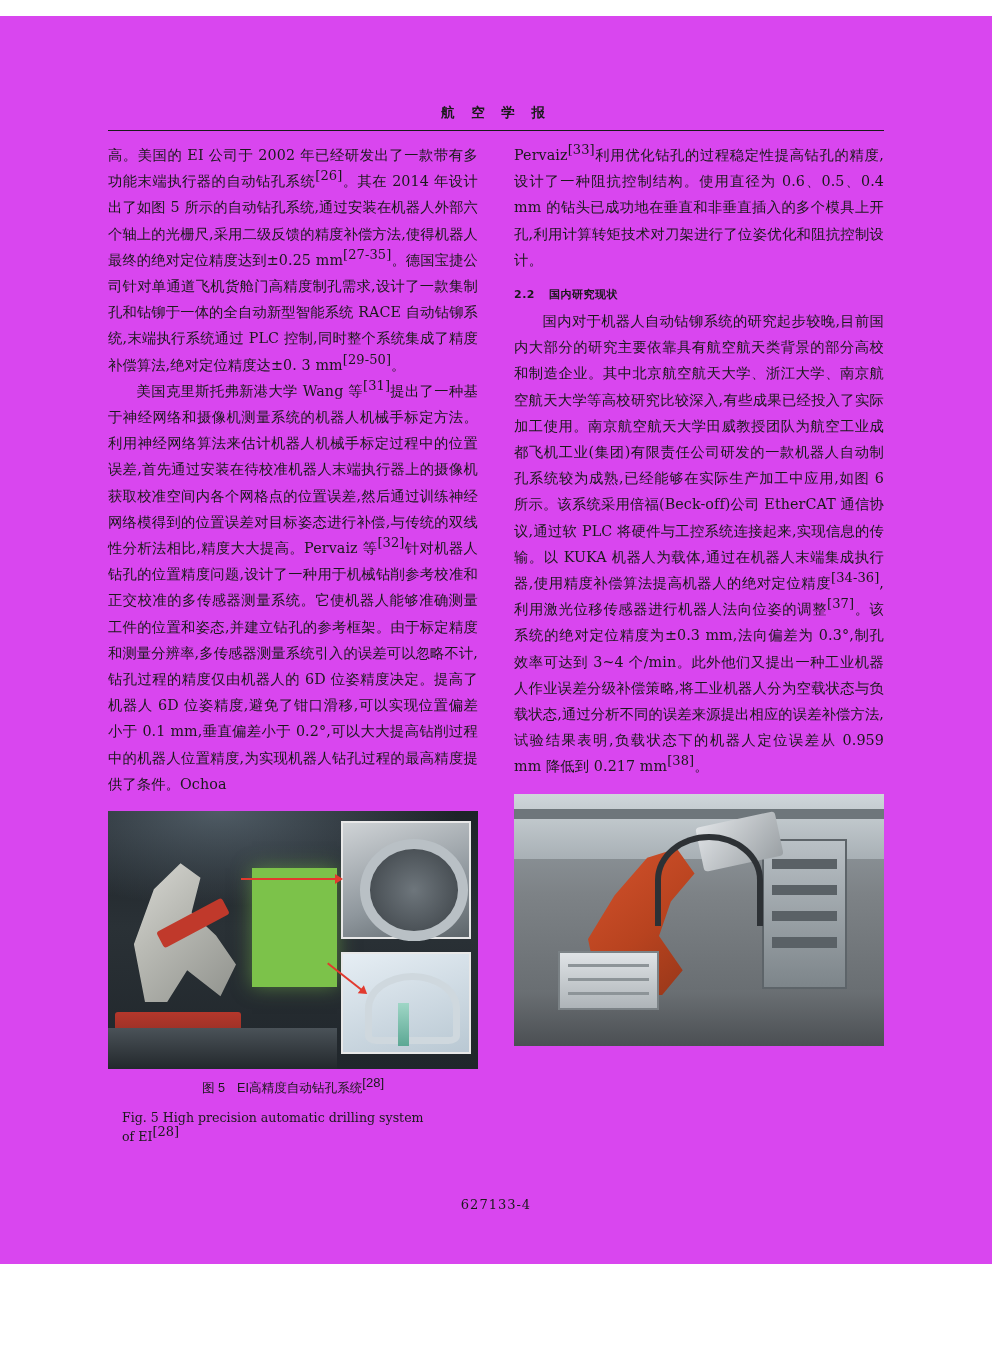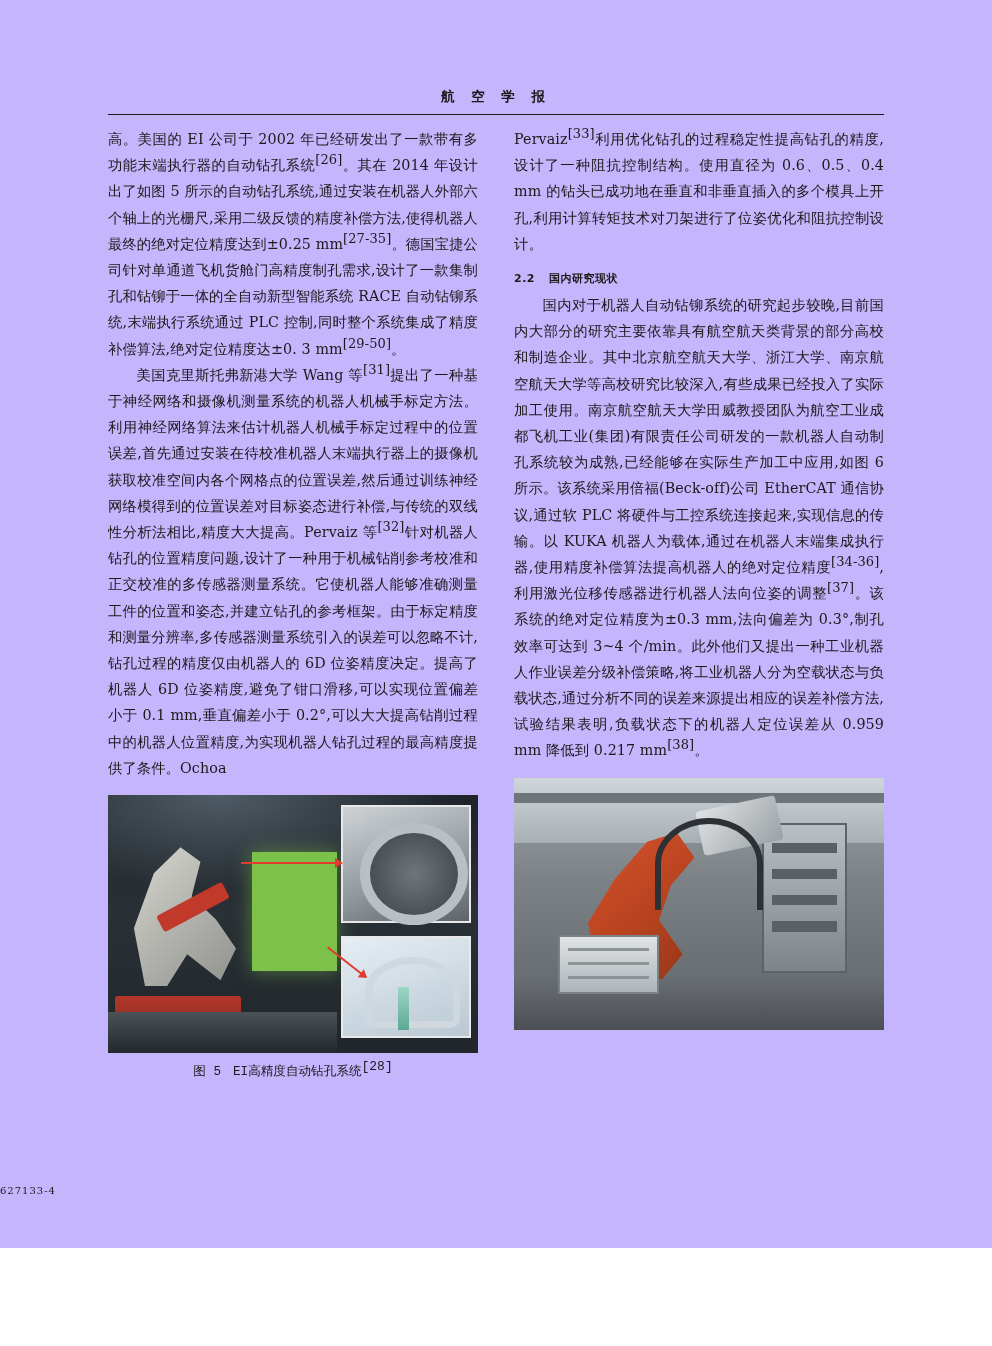--- a/index.html
+++ b/index.html
@@ -4,22 +4,22 @@
 <style>
   html, body {
     margin: 0;
     padding: 0;
     background: #ffffff;
   }
   .page {
     position: relative;
     width: 992px;
     height: 1248px;
-    margin: 0 auto;
-    background: #c4b5fd;
+    margin: 16px auto;
+    background: #d946ef;
     font-family: "DejaVu Serif", "Liberation Serif", serif;
     color: #1a1a1a;
     box-sizing: border-box;
   }
   .header {
     position: absolute;
     top: 88px;
     left: 108px;
     width: 776px;
     text-align: center;
@@ -87,40 +87,40 @@
   }
   .fig5-img { height: 258px; }
   .fig6-img { height: 252px; }
   .cap {
     margin-top: 10px;
     font-size: 12.6px;
     line-height: 19px;
     text-align: center;
   }
   .cap-cn {
-    font-family: Liberation Mono, monospace;
+    font-family: Liberation Sans, sans-serif;
   }
   .cap-en {
     font-family: "DejaVu Serif", "Liberation Serif", serif;
     text-align: left;
     padding-left: 14px;
     text-indent: 0;
   }
   .cap-en-center {
     text-align: center;
   }
   .cap-cn .sp { display: inline-block; width: 12px; }
   .footer {
     position: absolute;
     bottom: 52px;
     left: 0;
     width: 992px;
-    text-align: left;
+    text-align: center;
     font-family: "DejaVu Serif", "Liberation Serif", serif;
-    font-size: 10px;
+    font-size: 13px;
     letter-spacing: 1px;
   }
 
   
   .f5 { position: absolute; inset: 0; background: linear-gradient(180deg,#1d2328 0%,#2a3136 45%,#20262b 100%); }
   .f5 .factory-glow { position:absolute; top:0; left:0; width:100%; height:40%;
     background: radial-gradient(ellipse at 30% 0%, rgba(140,160,175,0.45), rgba(20,25,30,0) 65%); }
   .f5 .green-panel { position:absolute; left:39%; top:22%; width:23%; height:46%;
     background:#7cc24a; box-shadow: 0 0 18px rgba(124,194,74,0.5); }
   .f5 .robot-arm { position:absolute; left:7%; top:18%; width:30%; height:56%;
@@ -202,20 +202,21 @@
               </div>
             <div class="inset-bot">
                 <div class="tool"></div>
                 <div class="tube"></div>
               </div>
             <div class="arrow a1"></div>
             <div class="arrow a2"></div>
           </div>
         </div>
         <div class="cap cap-cn"><span>图 5</span><span class="sp"></span><span>EI高精度自动钻孔系统</span><sup>[28]</sup></div>
+        <div class="cap cap-en"><span>Fig. 5   High precision automatic drilling system</span><br><span>of EI</span><sup>[28]</sup></div>
       </div>
 
     </div>
 
     <div class="col">
 
       <p class="body"><span>Pervaiz</span><sup>[33]</sup><span>利用优化钻孔的过程稳定性提高钻孔的精度,设计了一种阻抗控制结构。使用直径为 0.6、0.5、0.4 mm 的钻头已成功地在垂直和非垂直插入的多个模具上开孔,利用计算转矩技术对刀架进行了位姿优化和阻抗控制设计。</span></p>
 
       <div class="sec-head"><span class="num">2.2</span><span>国内研究现状</span></div>
 

